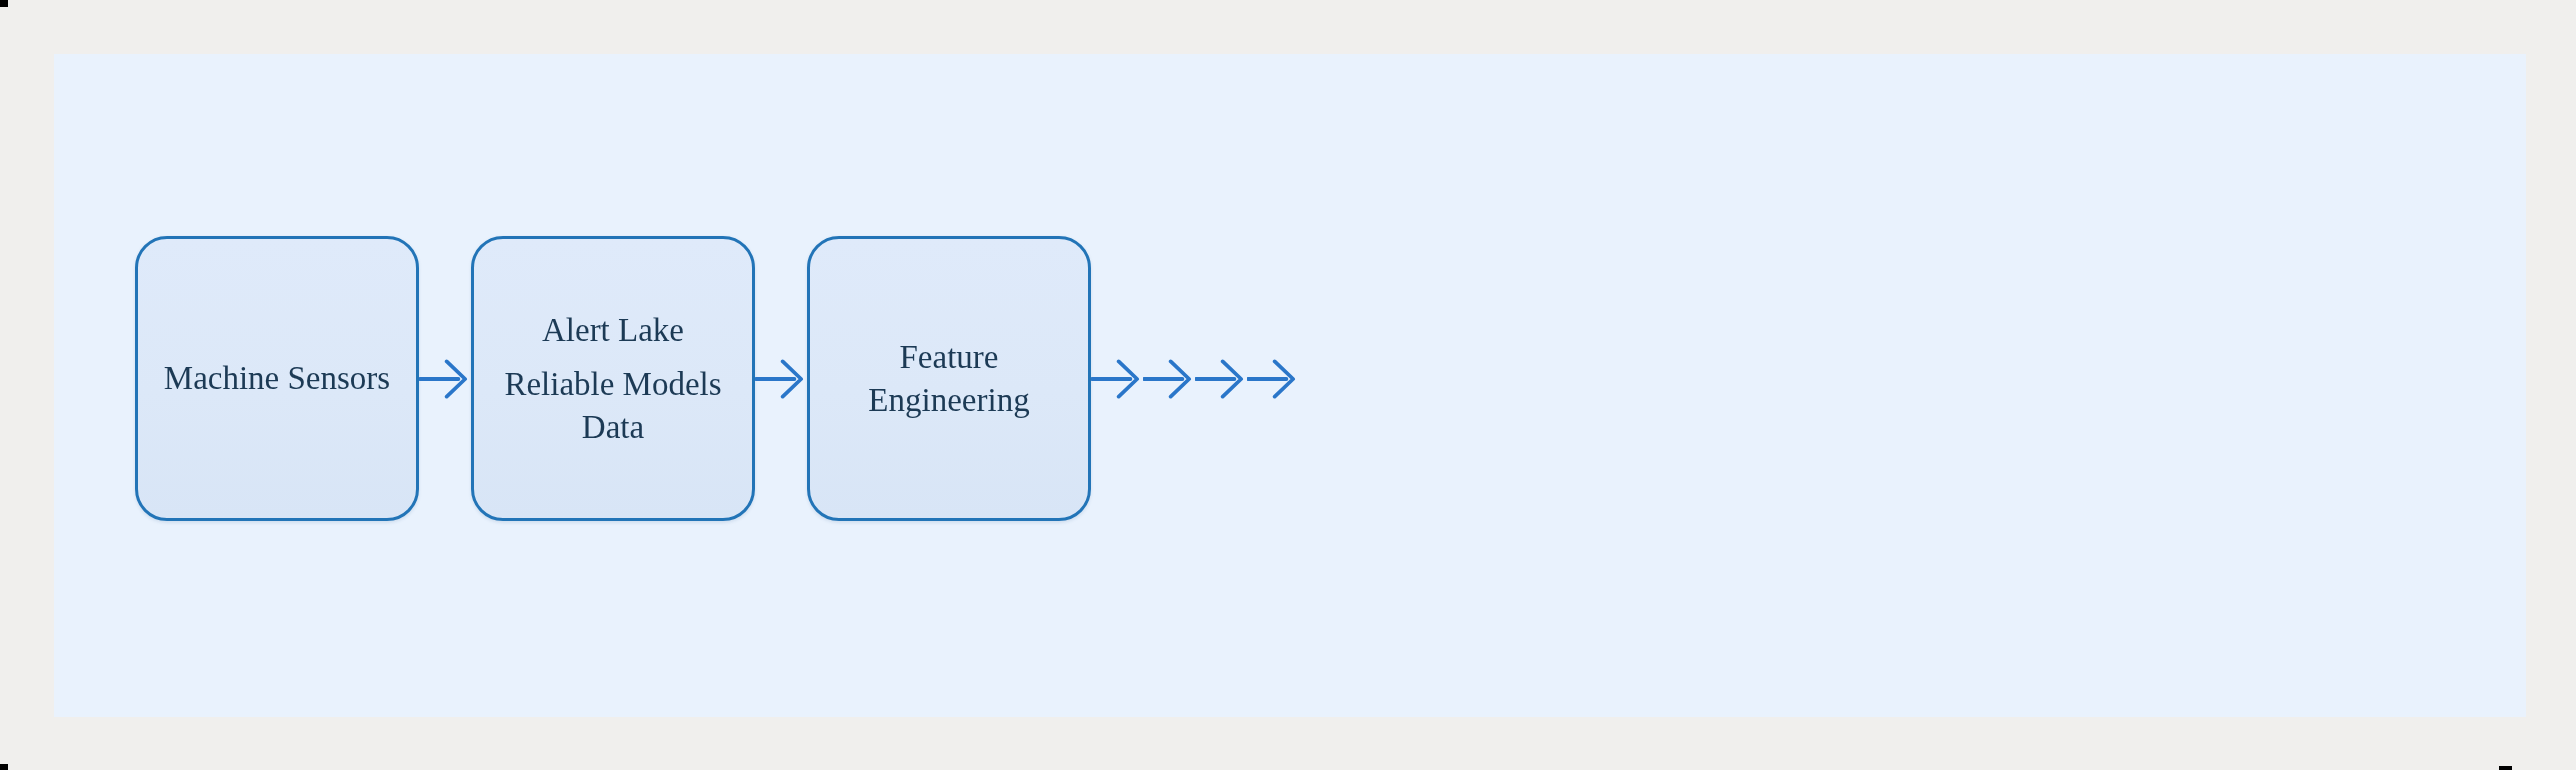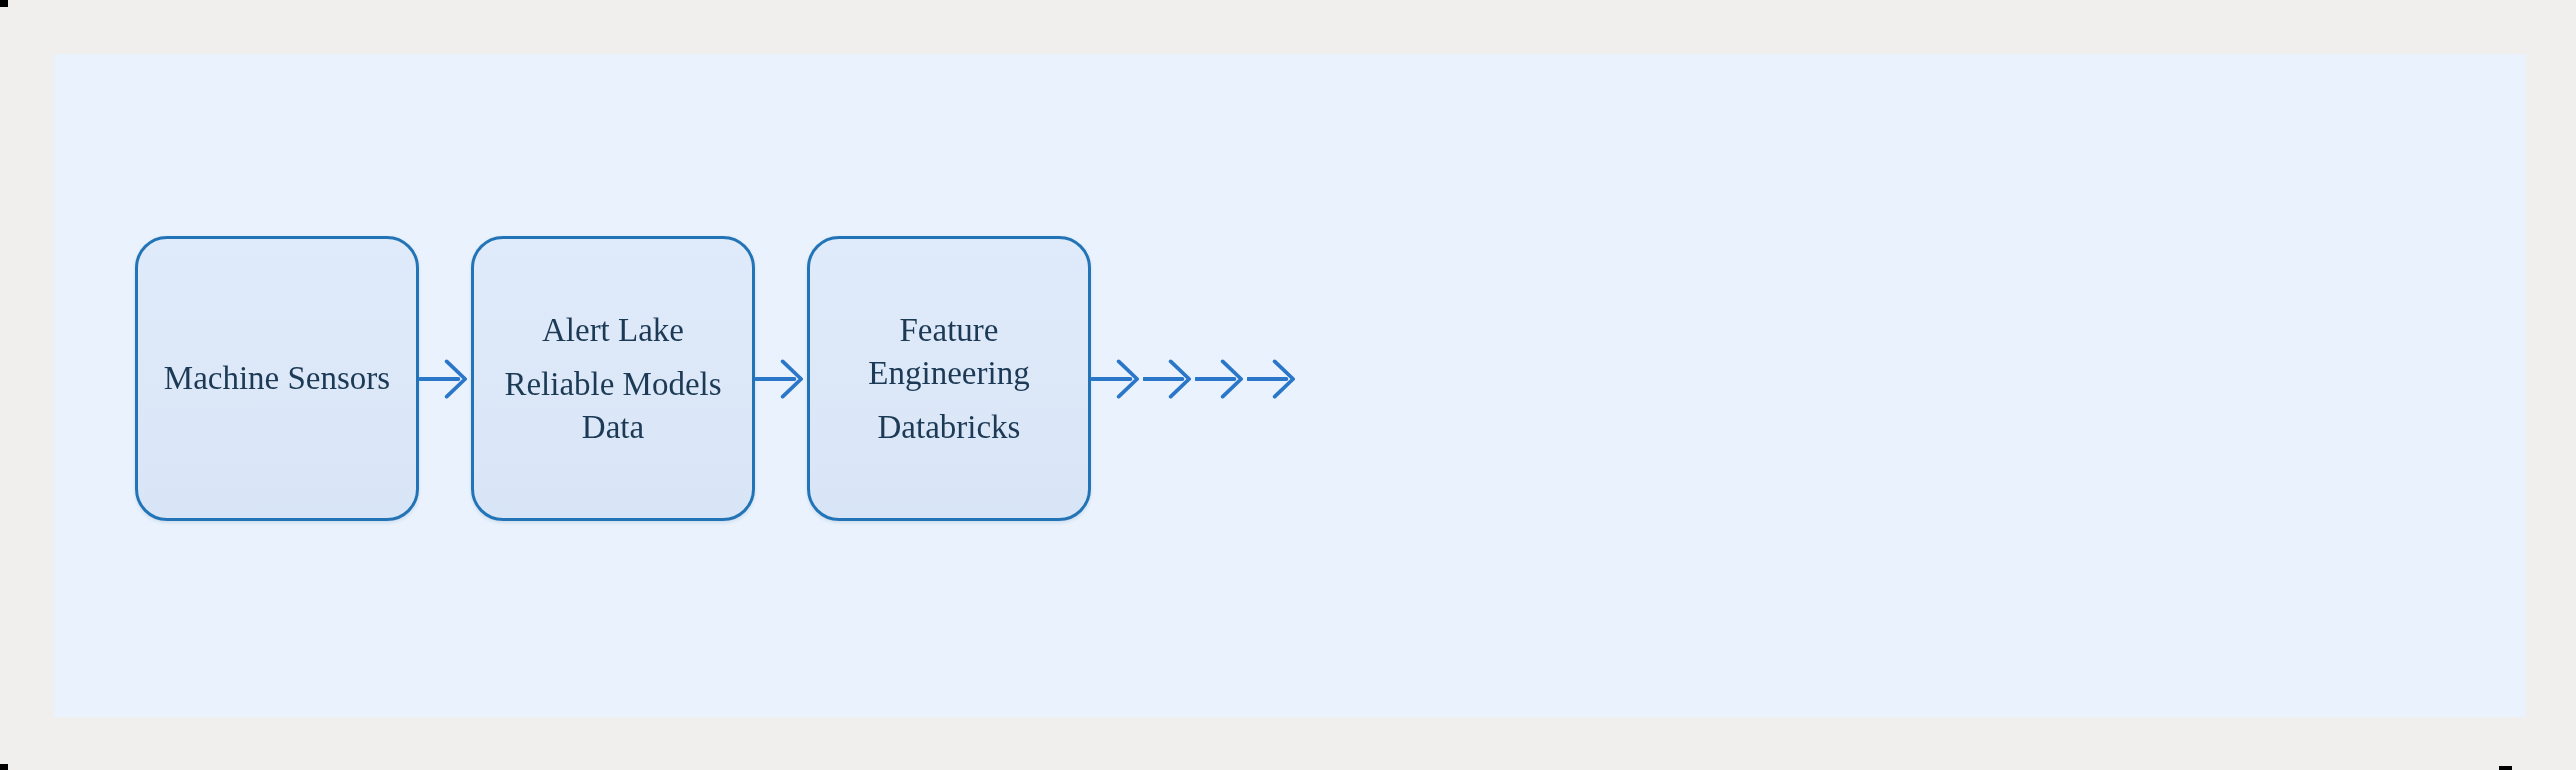--- a/index.html
+++ b/index.html
@@ -120,21 +120,20 @@
       </div>
 
       <div class="connector">
         <svg viewBox="0 0 62 62">
           <path d="M1 31 H47 M33 10 L55 31 L33 52"></path>
         </svg>
       </div>
 
       <div class="node">
         <div class="node-title">Feature Engineering</div>
-        <div class="node-subtitle">Databricks</div>
       </div>
 
       <div class="connector">
         <svg viewBox="0 0 62 62">
           <path d="M1 31 H47 M33 10 L55 31 L33 52"></path>
         </svg>
       </div>
 
 
       <div class="connector">

